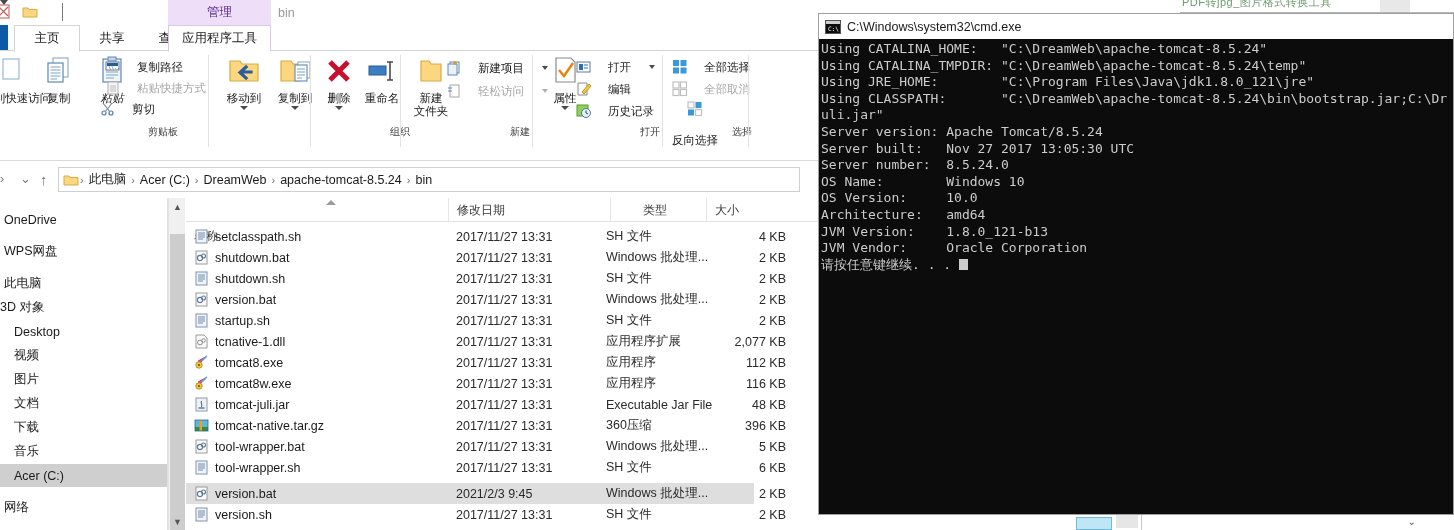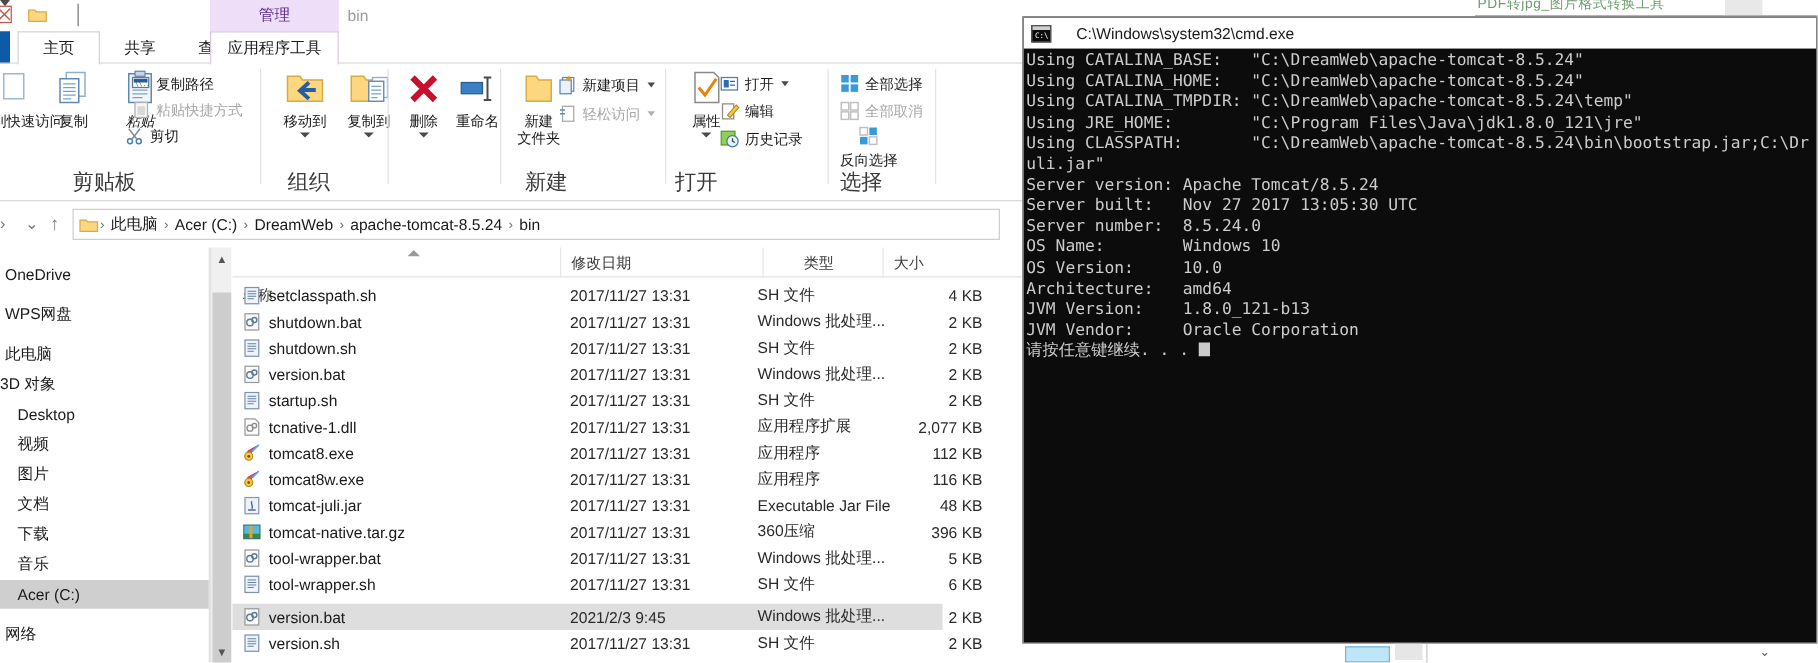--- a/index.html
+++ b/index.html
@@ -64,31 +64,31 @@
   }
   .tabrow-line{ position:absolute; left:0; top:50px; width:818px; height:1px; background:#d4d4d4; }
 
   
   .ribbon{
     position:absolute; left:0; top:51px; width:818px; height:110px;
     background:#fff; border-bottom:1px solid #d9d9d9;
   }
   .grp-sep{ position:absolute; top:4px; width:1px; height:92px; background:#e2e2e2; }
   .grp-label{
-    position:absolute; bottom:3px; font-size:17px; color:#3a3a3a;
-    text-align:left; white-space:nowrap;
+    position:absolute; bottom:21px; font-size:10px; color:#3a3a3a;
+    text-align:right; white-space:nowrap;
   }
   .big-btn{
     position:absolute; top:4px; width:58px; display:flex; flex-direction:column;
     align-items:center; cursor:default;
   }
   .big-btn .lbl{ font-size:11.5px; color:#1a1a1a; margin-top:3px; text-align:center; line-height:13px; white-space:nowrap;}
   .big-btn .ico{ width:34px; height:34px; position:relative; }
   .sm-btn{
-    position:absolute; height:20px; display:flex; align-items:center; gap:4px; cursor:default;
+    position:absolute; height:20px; display:flex; align-items:center; gap:16px; cursor:default;
     font-size:11.5px; color:#1a1a1a; white-space:nowrap;
   }
   .sm-btn .ico{ width:16px; height:16px; position:relative; flex:0 0 16px; }
   .sm-btn.dim{ color:#a6a6a6; }
   .dd-caret{ width:0;height:0;border-left:3.5px solid transparent;border-right:3.5px solid transparent;
     border-top:4px solid #4a4a4a; margin-left:2px;}
   .dd-caret.dim{ border-top-color:#b0b0b0; }
   .dd-caret-big{ width:0;height:0;border-left:4px solid transparent;border-right:4px solid transparent;
     border-top:4.5px solid #4a4a4a; margin-top:1px;}
 
@@ -149,21 +149,21 @@
   .c-size{ position:absolute; left:520px; width:80px; text-align:right; color:#2a2a2a; white-space:nowrap;}
   .fico{ width:15px; height:15px; position:relative; flex:0 0 15px;}
 
   
   .cmd{
     position:absolute; left:818px; top:13px; width:636px; height:502px;
     background:#0c0c0c; border:1px solid #a0a0a0; overflow:hidden;
   }
   .cmd-title{
     position:absolute; left:0; top:0; width:634px; height:25px; background:#fff;
-    display:flex; align-items:center; padding-left:6px; gap:20px;
+    display:flex; align-items:center; padding-left:6px; gap:6px;
   }
   .cmd-title .t{ font-size:12.5px; color:#1a1a1a; white-space:nowrap;}
   .cmd-ico{
     width:16px; height:14px; background:#0c0c0c; border:1px solid #555; position:relative; flex:0 0 16px;
   }
   .cmd-ico:before{
     content:""; position:absolute; left:0; top:0; right:0; height:3px; background:#cfcfcf;
   }
   .cmd-ico .g{ position:absolute; left:2px; top:5px; font-size:6px; color:#fff; font-family:"DejaVu Sans Mono", monospace; line-height:6px;}
   .cmd-body{
@@ -757,21 +757,20 @@
 </div>
 
 <div class="cmd">
   <div class="cmd-title">
     <div class="cmd-ico">
         <span class="g">C:\</span>
       </div>
     <div class="t">C:\Windows\system32\cmd.exe</div>
   </div>
   <div class="cmd-body">
-    <div class="cmd-line">Using CATALINA_BASE:   "C:\DreamWeb\apache-tomcat-8.5.24"</div>
     <div class="cmd-line">Using CATALINA_HOME:   "C:\DreamWeb\apache-tomcat-8.5.24"</div>
     <div class="cmd-line">Using CATALINA_TMPDIR: "C:\DreamWeb\apache-tomcat-8.5.24\temp"</div>
     <div class="cmd-line">Using JRE_HOME:        "C:\Program Files\Java\jdk1.8.0_121\jre"</div>
     <div class="cmd-line">Using CLASSPATH:       "C:\DreamWeb\apache-tomcat-8.5.24\bin\bootstrap.jar;C:\Dr</div>
     <div class="cmd-line">uli.jar"</div>
     <div class="cmd-line">Server version: Apache Tomcat/8.5.24</div>
     <div class="cmd-line">Server built:   Nov 27 2017 13:05:30 UTC</div>
     <div class="cmd-line">Server number:  8.5.24.0</div>
     <div class="cmd-line">OS Name:        Windows 10</div>
     <div class="cmd-line">OS Version:     10.0</div>

